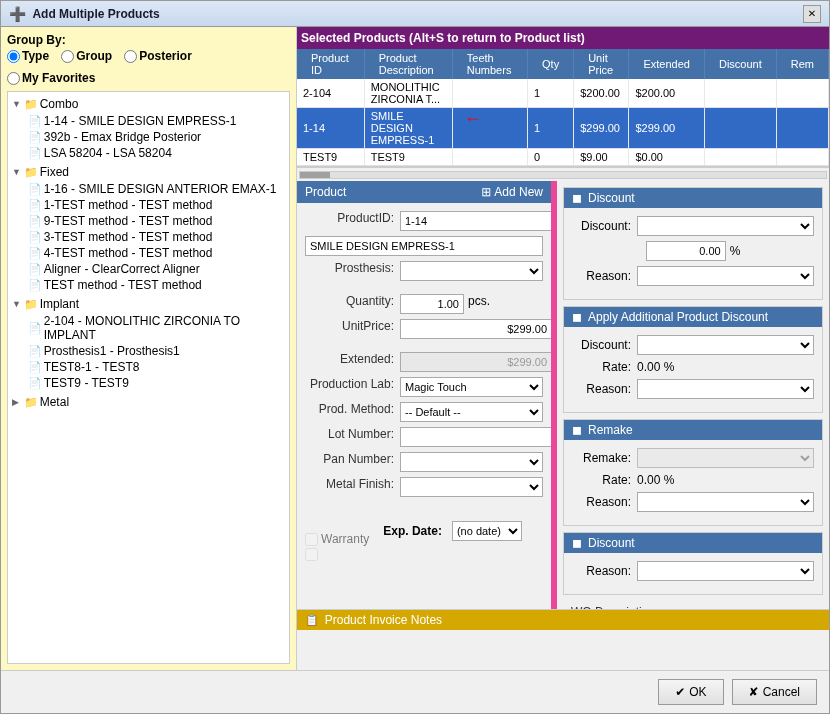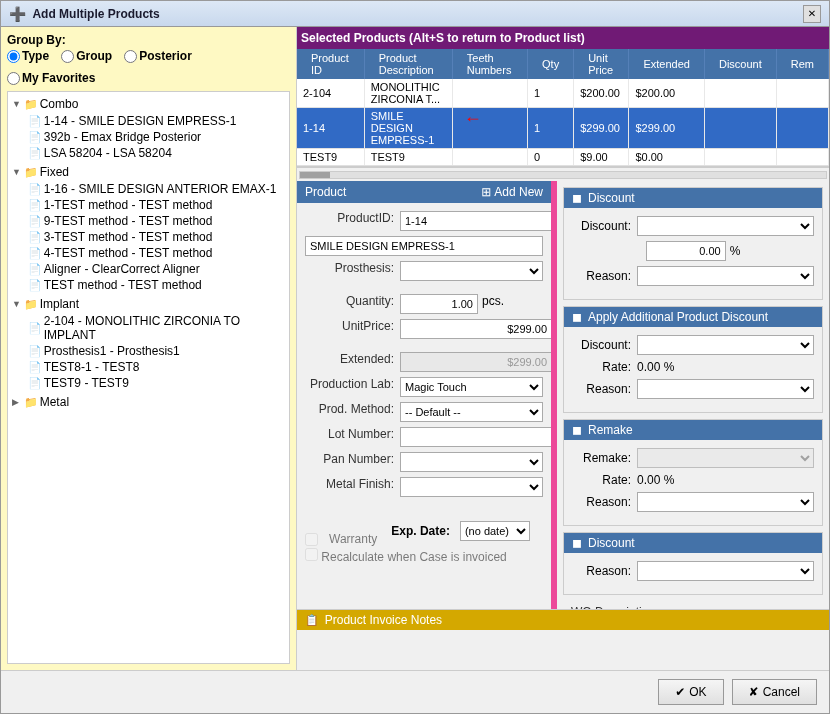--- a/index.html
+++ b/index.html
@@ -40,21 +40,21 @@
     .form-label { width: 95px; text-align: right; padding-right: 6px; color: #333; flex-shrink: 0; }
     .form-input { flex: 1; height: 20px; border: 1px solid #aaa; padding: 1px 4px; background: white; font-size: 11px; }
     .form-input.right { text-align: right; }
     .form-select { flex: 1; height: 20px; border: 1px solid #aaa; background: white; font-size: 11px; }
     .product-name-row { margin-bottom: 5px; }
     .product-name-input { width: 100%; height: 20px; border: 1px solid #aaa; padding: 1px 4px; background: white; font-size: 11px; }
     .productid-row { display: flex; align-items: center; gap: 4px; }
     .productid-input { flex: 1; height: 20px; border: 1px solid #aaa; padding: 1px 4px; background: white; font-size: 11px; }
     .search-icon-btn { width: 20px; height: 20px; border: 1px solid #aaa; background: white; cursor: pointer; display: flex; align-items: center; justify-content: center; font-size: 12px; }
     .warranty-row { display: flex; align-items: center; gap: 6px; margin-top: 6px; }
-    .warranty-check { display: flex; align-items: center; gap: 11px; margin-top: 16px; }
+    .warranty-check { display: flex; align-items: center; gap: 3px; margin-top: 16px; }
     .recalc-row { display: flex; align-items: center; gap: 3px; margin-top: 2px; }
     .right-sections { flex: 1; overflow-y: auto; background: #f0f0f0; padding: 6px; display: flex; flex-direction: column; gap: 6px; }
     .section-box { border: 1px solid #ccc; background: #f0f0f0; }
     .section-header { background: #4472a8; color: white; padding: 3px 8px; font-size: 12px; display: flex; align-items: center; gap: 6px; }
     .section-body { padding: 8px; }
     .section-row { display: flex; align-items: center; margin-bottom: 5px; }
     .section-label { width: 65px; text-align: right; padding-right: 6px; flex-shrink: 0; }
     .section-select { flex: 1; height: 20px; border: 1px solid #aaa; background: white; font-size: 11px; }
     .section-input { flex: 1; height: 20px; border: 1px solid #aaa; padding: 1px 4px; background: white; font-size: 11px; text-align: right; }
     .pct-row { display: flex; align-items: center; justify-content: center; margin-bottom: 5px; }
@@ -298,21 +298,21 @@
             <div class="form-row">
               <span class="form-label">Prosthesis:</span>
               <select class="form-select">
                 <option value=""></option>
               </select>
             </div>
             <div style="height:8px;"></div>
 
             <div class="form-row">
               <span class="form-label">Quantity:</span>
-              <input class="form-input right" type="text" style="width: 78px; flex: 0 0 auto;" value="1.00">
+              <input class="form-input right" type="text" style="width: 64px; flex: 0 0 auto;" value="1.00">
               <span style="margin-left:4px;">pcs.</span>
             </div>
 
             <div class="form-row">
               <span class="form-label">UnitPrice:</span>
               <input class="form-input right" type="text" value="$299.00" style="">
             </div>
             <div style="height:8px;"></div>
 
             <div class="form-row">
@@ -363,21 +363,20 @@
                 <span>Warranty</span>
               </label>
               <span style="margin-left:8px;font-weight:bold;">Exp. Date:</span>
               <select style="height:20px;border:1px solid #aaa;background:white;font-size:11px;margin-left:4px;width:70px;">
                 <option>(no date)</option>
               </select>
             </div>
             <div class="recalc-row">
               <label class="checkbox-disabled">
                 <input type="checkbox" disabled="" style="">
-                <span>Recalculate when Case is invoiced</span>
               </label>
             </div>
           </div>
         </div>
 
         <div class="right-sections">
 
           <div class="section-box">
             <div class="section-header">
               <span>◼</span>

